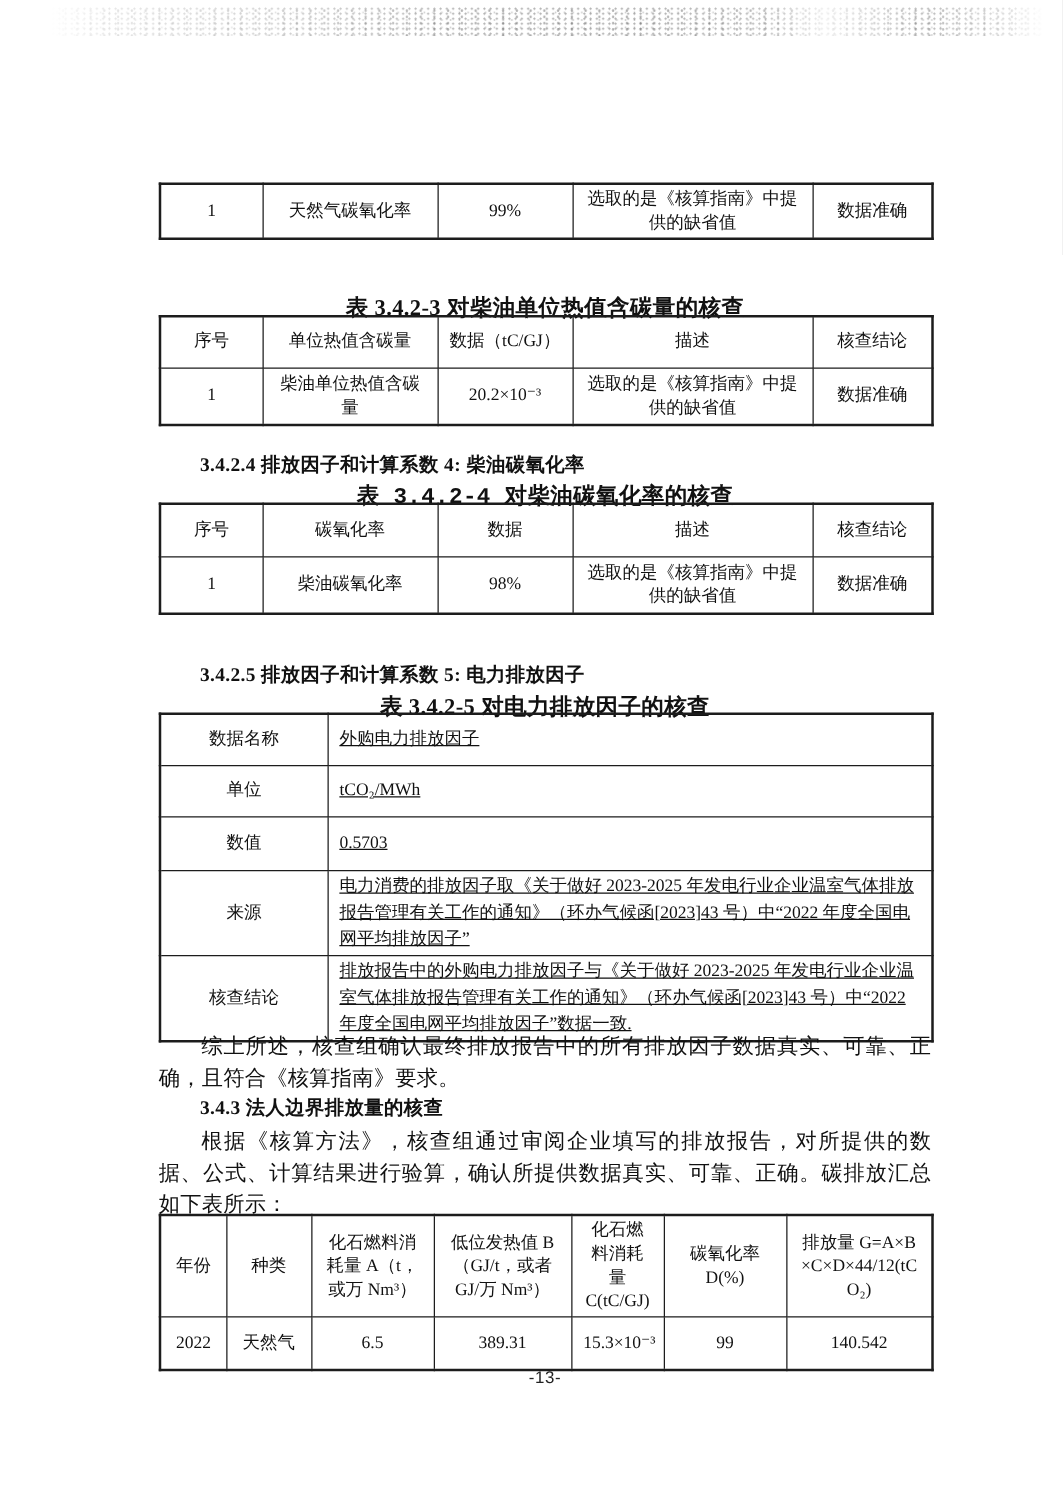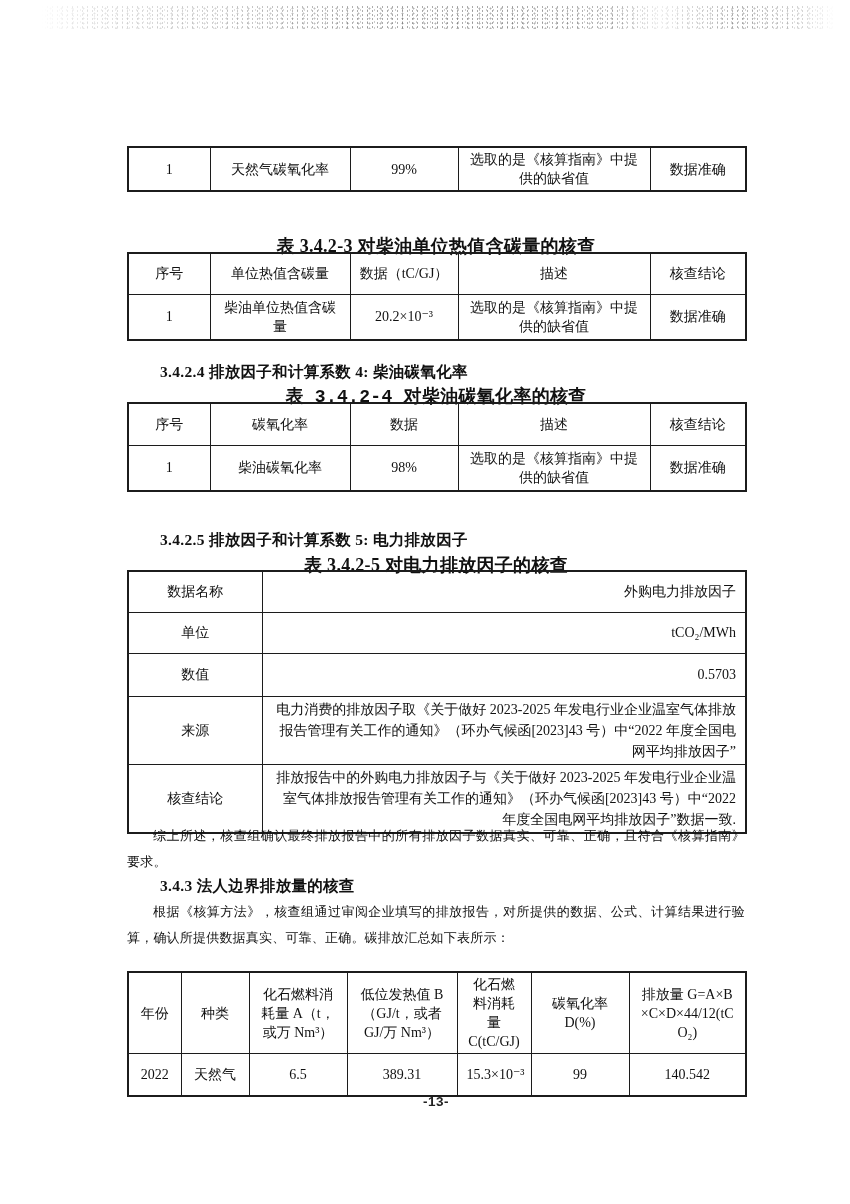--- a/index.html
+++ b/index.html
@@ -16,31 +16,31 @@
       radial-gradient(circle, rgba(120,120,120,.40) .5px, transparent 1px),
       radial-gradient(circle, rgba(70,70,70,.45) .7px, transparent 1.3px);
     background-size:5px 4px,7px 6px,11px 5px;
     background-position:0 0,2px 2px,5px 1px;
     -webkit-mask:linear-gradient(90deg,transparent 0,rgba(0,0,0,.30) 6%,rgba(0,0,0,.55) 22%,rgba(0,0,0,.92) 42%,rgba(0,0,0,.95) 60%,rgba(0,0,0,.80) 72%,rgba(0,0,0,.20) 78%,rgba(0,0,0,.85) 88%,rgba(0,0,0,.45) 96%,transparent 100%);
             mask:linear-gradient(90deg,transparent 0,rgba(0,0,0,.30) 6%,rgba(0,0,0,.55) 22%,rgba(0,0,0,.92) 42%,rgba(0,0,0,.95) 60%,rgba(0,0,0,.80) 72%,rgba(0,0,0,.20) 78%,rgba(0,0,0,.85) 88%,rgba(0,0,0,.45) 96%,transparent 100%);
   }
   .abs{position:absolute;left:127px;width:618px;}
   .heading{font-size:15.5px;font-weight:bold;padding-left:33px;letter-spacing:.3px;}
   .caption{font-size:18px;font-weight:bold;text-align:center;letter-spacing:.3px;}
-  .para{font-size:13px;line-height:25.5px;text-align:justify;text-indent:2em;letter-spacing:.2px;font-family:Liberation Mono, monospace;}
+  .para{font-size:17px;line-height:25.5px;text-align:justify;text-indent:2em;letter-spacing:.2px;}
 
   table.vt{border-collapse:collapse;table-layout:fixed;width:618px;border:2px solid #1c1c1c;}
   table.vt td{border:1.5px solid #1c1c1c;text-align:center;vertical-align:middle;
     font-size:14px;line-height:19px;padding:2px 9px;overflow:hidden;}
-  table.vt td.lft{text-align:right;line-height:21px;}
+  table.vt td.lft{text-align:left;line-height:21px;text-decoration:underline;}
   table.kv td{font-size:14px;}
   .hdr7 td{font-size:13.5px;line-height:19px;padding:2px 5px;}
   .bk{word-break:break-all;}
   .pagenum{position:absolute;left:127px;width:618px;top:1094px;text-align:center;
-    font-family:"Liberation Sans","DejaVu Sans",sans-serif;font-size:13.5px;font-weight:bold;color:#222;letter-spacing:.5px;}
+    font-family:"Liberation Sans","DejaVu Sans",sans-serif;font-size:13.5px;font-weight:normal;color:#222;letter-spacing:.5px;}
 </style>
 </head>
 <body>
 
 <div class="page">
 
   <div class="noise"></div>
 
   <table class="vt abs" style="top:146px;">
     <colgroup>

